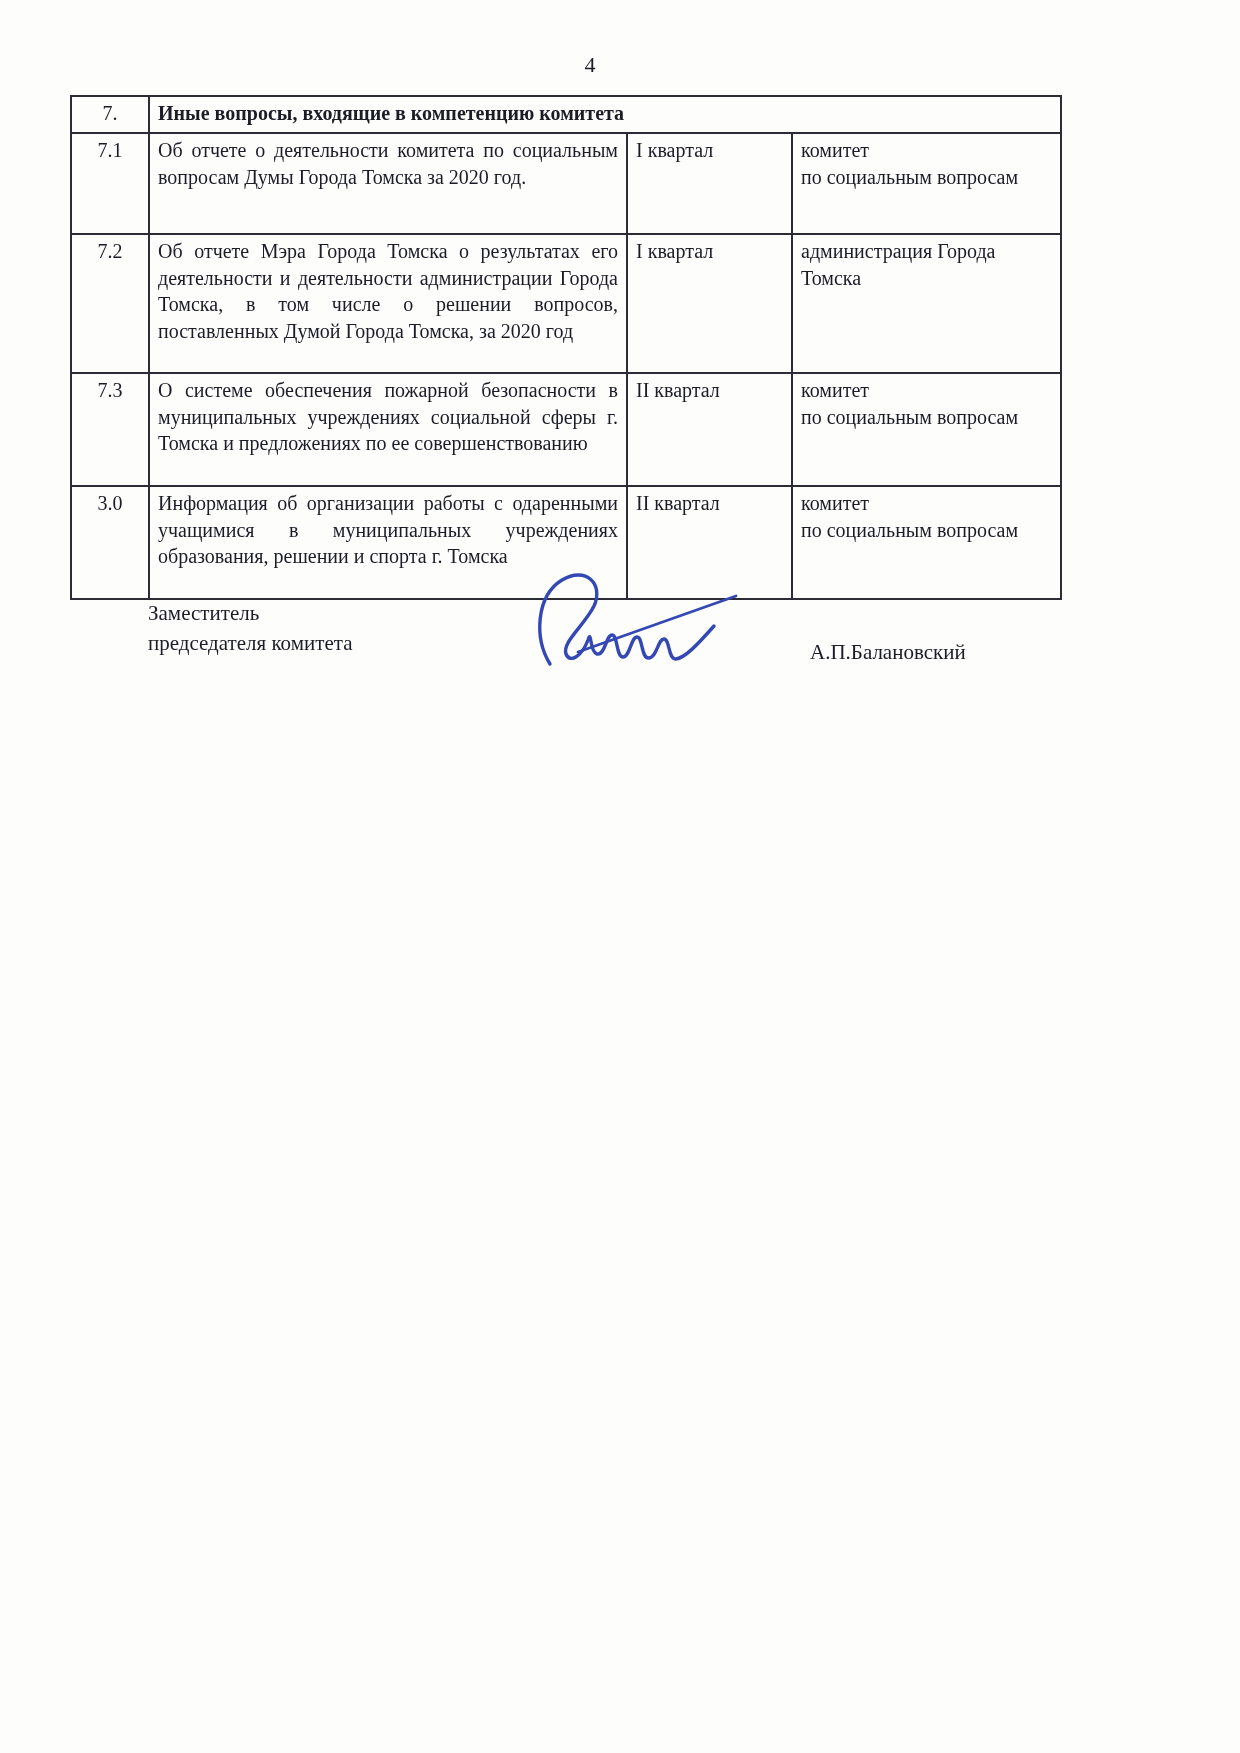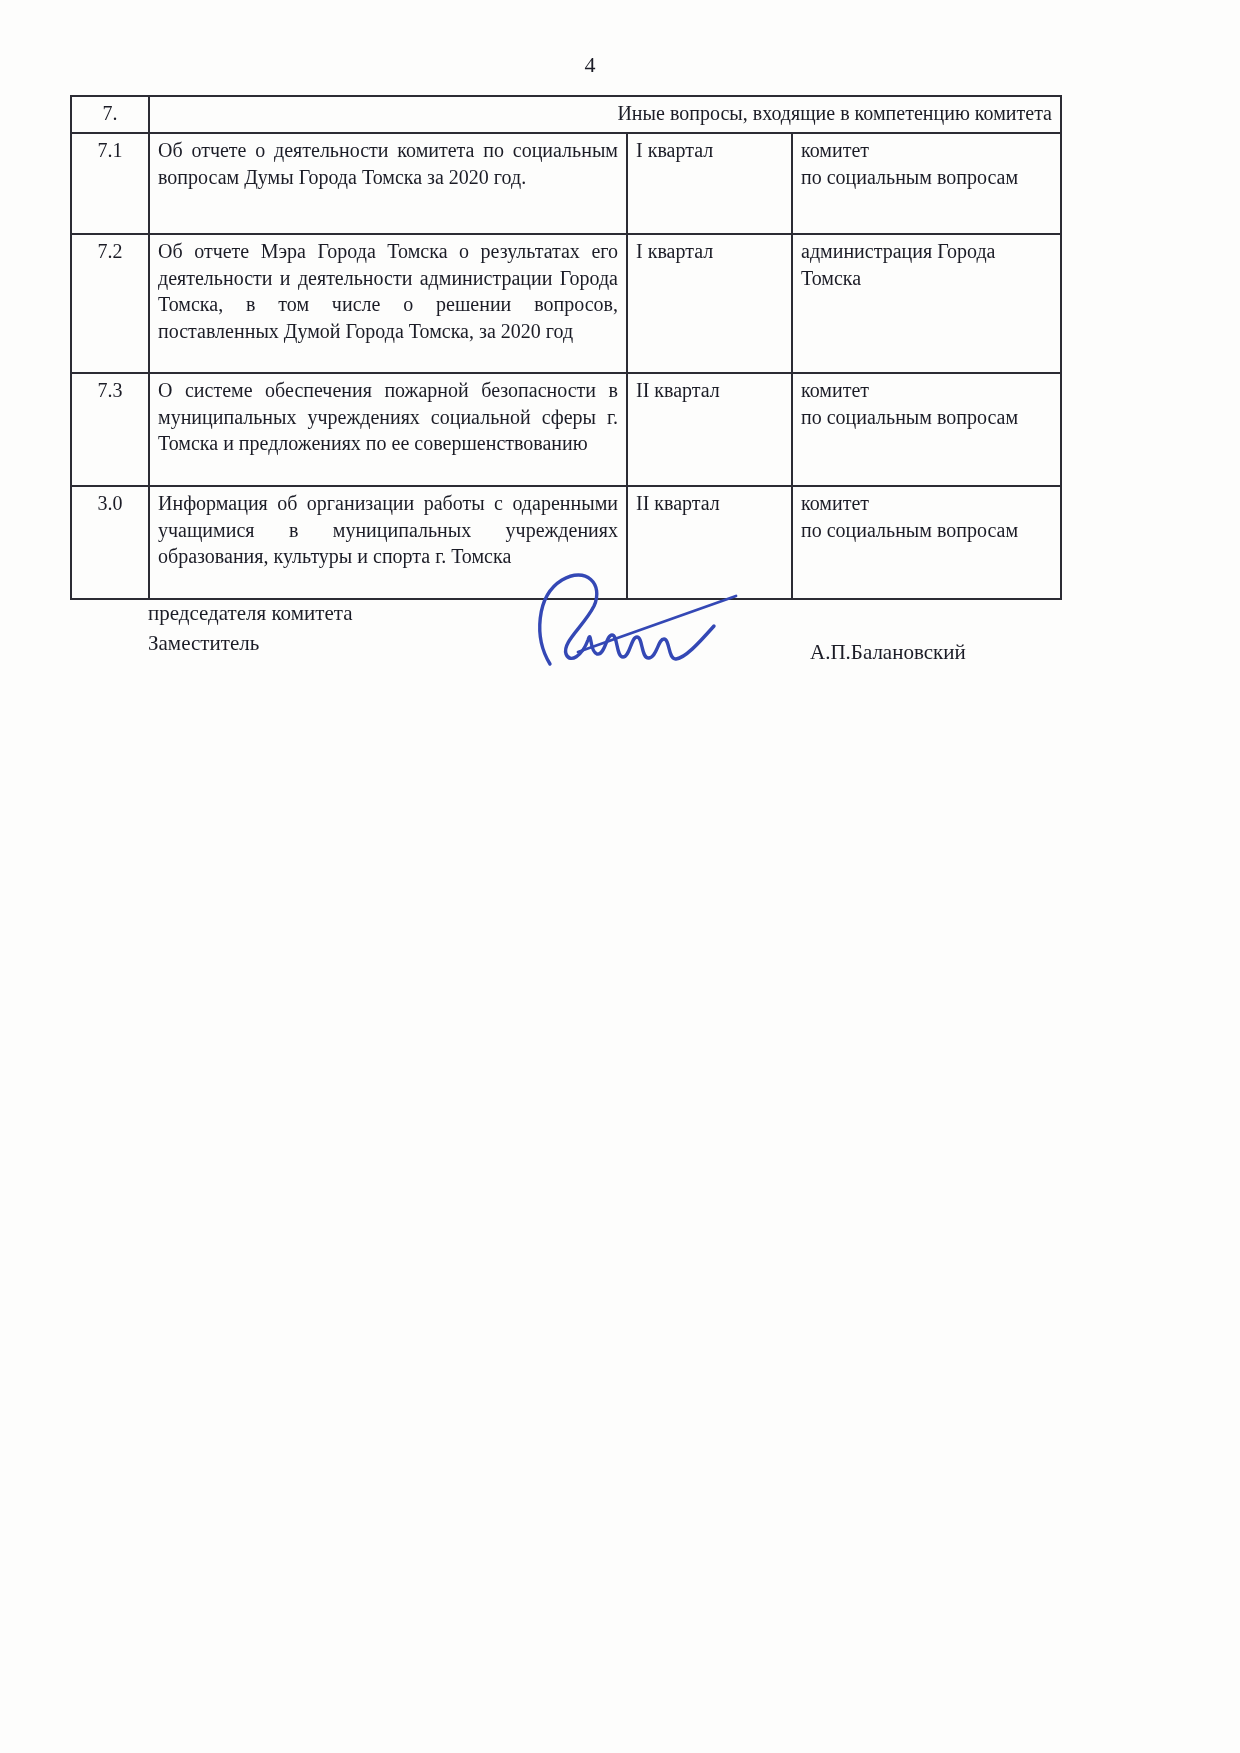--- a/index.html
+++ b/index.html
@@ -38,22 +38,22 @@
   table.schedule td {
     border: 2px solid #2c2c34;
     vertical-align: top;
     padding: 3px 8px 6px 8px;
   }
   td.cell-num {
     text-align: center;
     padding-top: 2px;
   }
   td.cell-header-title {
-    text-align: right;
-    font-weight: normal;
+    text-align: left;
+    font-weight: bold;
     padding: 2px 6px 3px 6px;
   }
   tr.header-row td {
     height: 26px;
     vertical-align: middle;
   }
   td.cell-topic {
     text-align: justify;
     text-align-last: left;
     padding: 3px 12px 8px 12px;
@@ -141,32 +141,32 @@
       <tr class="row-73">
         <td class="cell-num">7.3</td>
         <td class="cell-topic">О системе обеспечения пожарной безопасности в муниципальных учреждениях социальной сферы г. Томска и предложениях по ее совершенствованию</td>
         <td class="cell-period">II квартал</td>
         <td class="cell-responsible">комитет
 по социальным вопросам</td>
       </tr>
 
       <tr class="row-74">
         <td class="cell-num">3.0</td>
-        <td class="cell-topic">Информация об организации работы с одаренными учащимися в муниципальных учреждениях образования, культуры и спорта г. Томска</td>
+        <td class="cell-topic">Информация об организации работы с одаренными учащимися в муниципальных учреждениях образования, решении и спорта г. Томска</td>
         <td class="cell-period">II квартал</td>
         <td class="cell-responsible">комитет
 по социальным вопросам</td>
       </tr>
     </tbody>
   </table>
 
   <div class="signoff">
     <div class="signoff-title">
+      <div>Заместитель</div>
       <div>председателя комитета</div>
-      <div>Заместитель</div>
     </div>
 
     <div class="signature-wrap">
       <svg viewBox="0 0 220 120" width="220" height="120" aria-hidden="true">
         <path d="M22 100 C 6 74 8 32 34 16 C 58 2 76 20 66 42 C 56 62 34 78 38 90 C 42 100 54 92 60 76 C 64 64 61 88 69 90 C 77 92 78 71 84 71 C 90 71 88 93 95 93 C 102 93 103 73 109 73 C 115 73 113 95 121 94 C 129 93 130 75 136 75 C 142 75 140 96 148 95 C 157 94 170 80 186 62" fill="none" stroke="#3448b5" stroke-width="3.4" stroke-linecap="round" stroke-linejoin="round"></path>
         <path d="M50 88 C 96 72 152 52 208 32" fill="none" stroke="#3448b5" stroke-width="2.8" stroke-linecap="round"></path>
       </svg>
     </div>
 
     <div class="signoff-name">А.П.Балановский</div>

